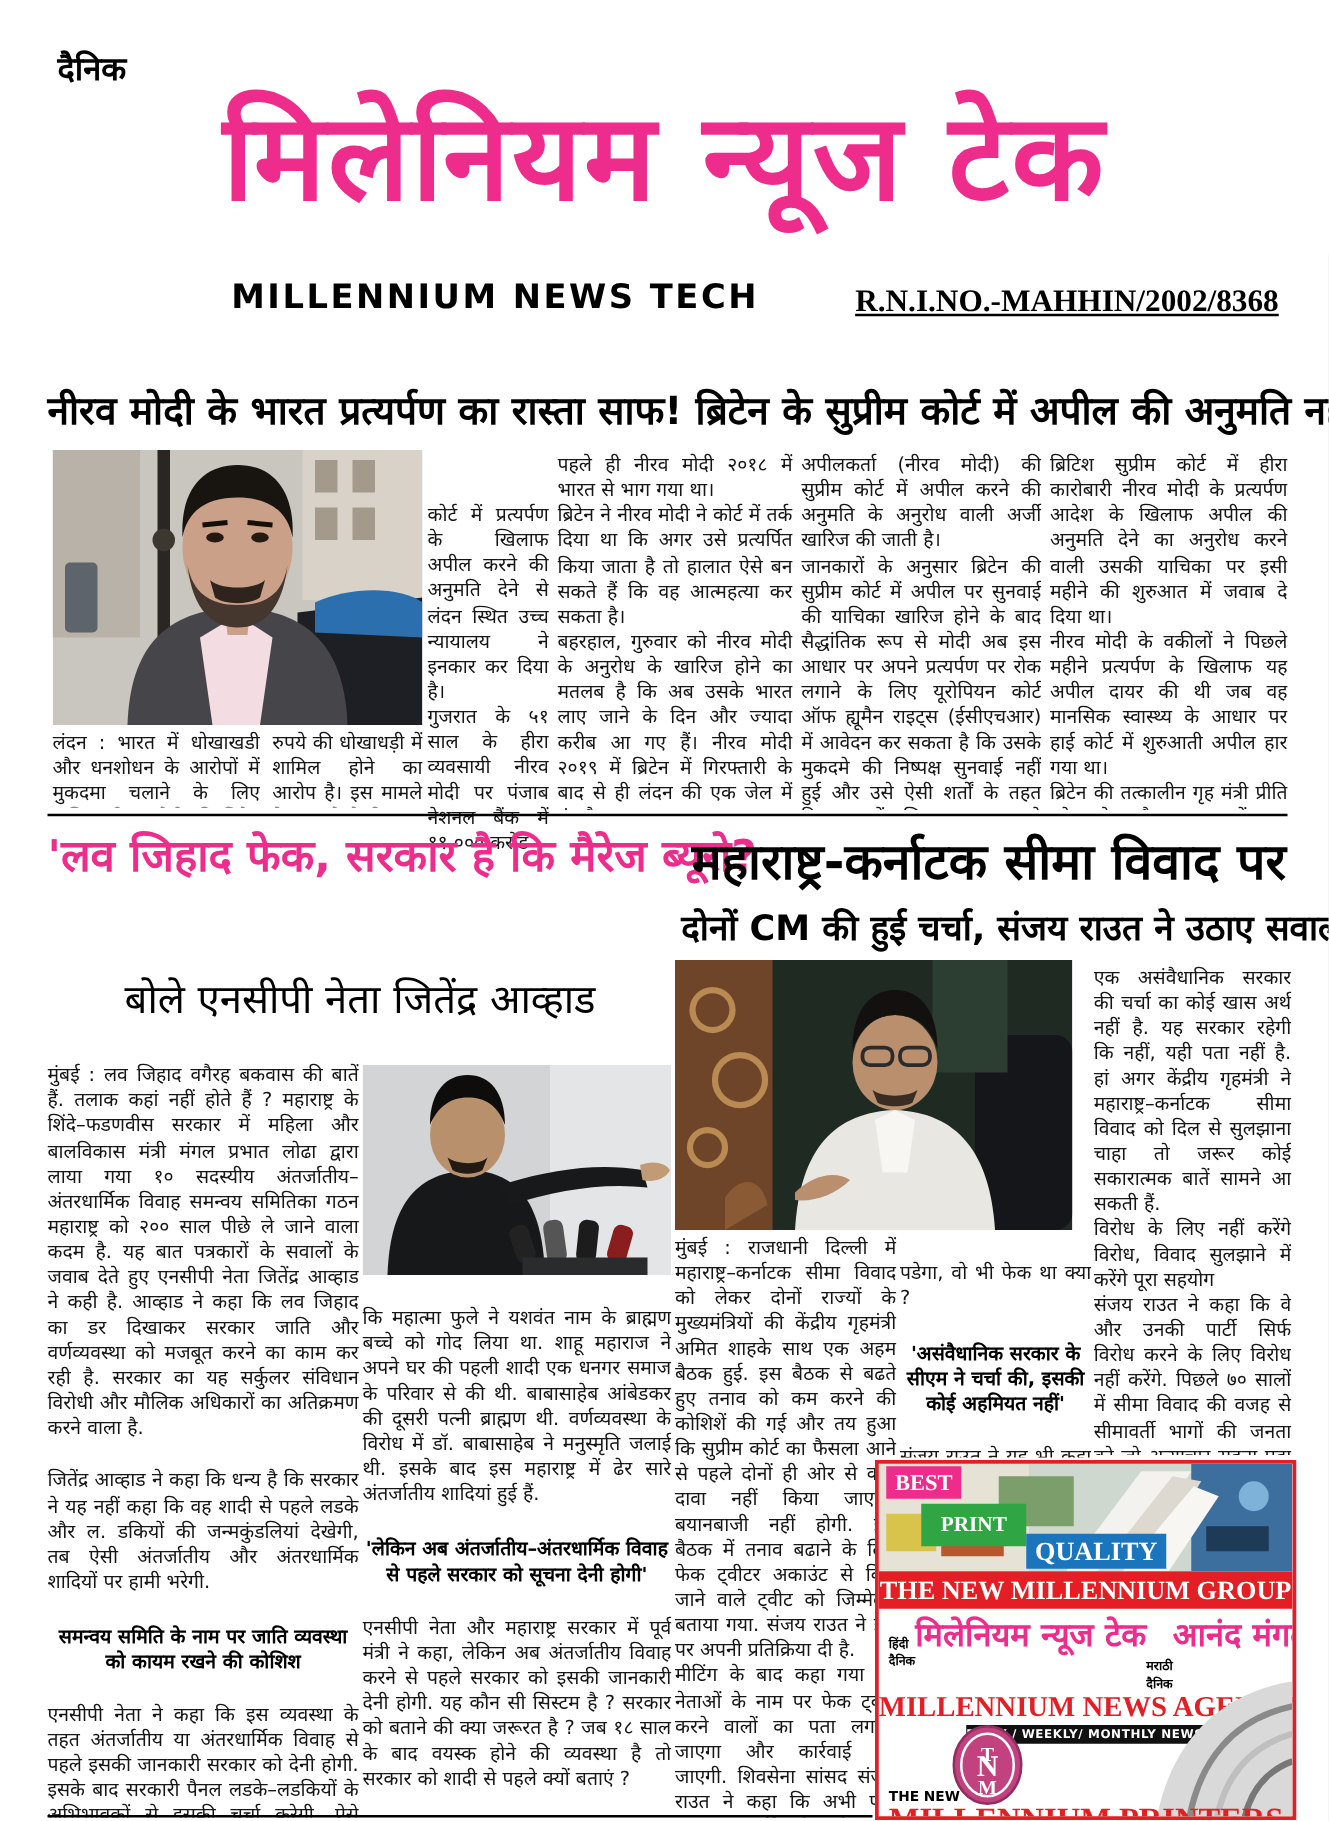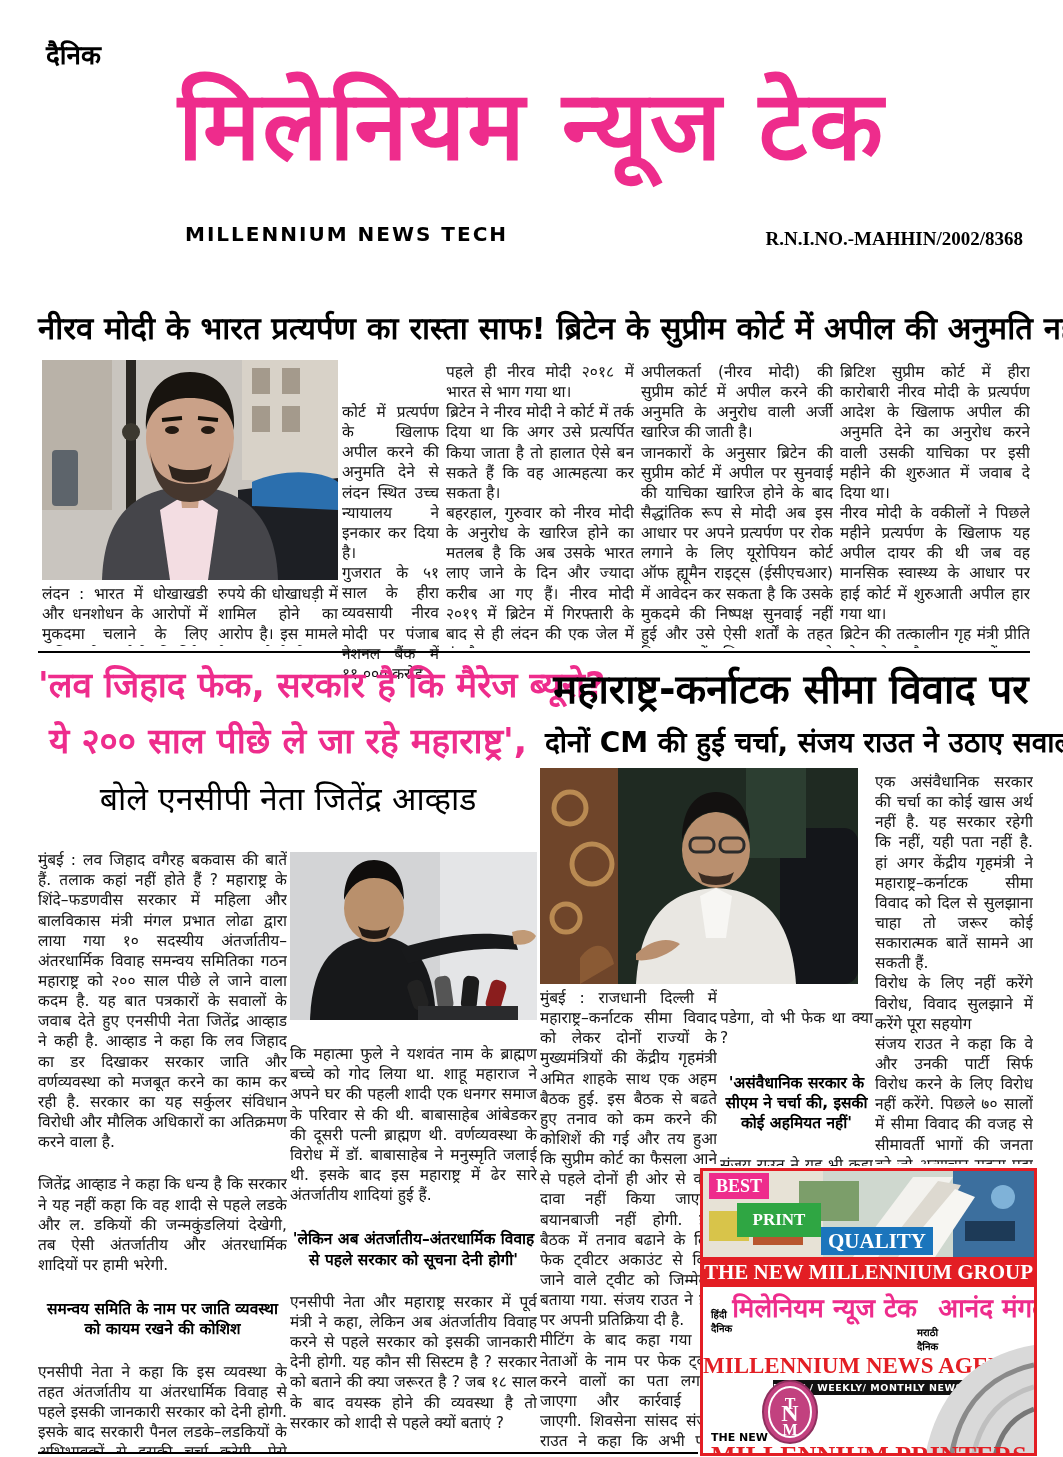--- a/index.html
+++ b/index.html
@@ -15,22 +15,22 @@
   }
   .abs { position: absolute; }
   
   .daily-label { left:46px; top:36px; font-size:26px; font-weight:bold; color:#000; }
   .masthead {
     left:0; right:0; top:52px; height:165px;
     text-align:center; font-size:96px; font-weight:bold;
     color:#ee2c8c; white-space:nowrap; line-height:1.55;
     letter-spacing:2px;
   }
-  .masthead-en { left:185px; top:222px; font-size:20px; font-weight:bold; letter-spacing:2px; color:#000; }
-  .rni { right:40px; top:228px; font-size:19px; font-weight:bold; font-family:"Liberation Serif","DejaVu Serif",serif; color:#000; }
+  .masthead-en { left:185px; top:222px; font-size:27px; font-weight:bold; letter-spacing:2px; color:#000; }
+  .rni { right:40px; top:228px; font-size:25px; font-weight:bold; font-family:"Liberation Serif","DejaVu Serif",serif; color:#000;text-decoration:underline; }
   .infobar {
     left:38px; top:266px; width:992px; height:35px;
     background:#000; color:#fff;
     display:flex; align-items:center; gap:34px;
     padding:0 0 0 70px; font-size:19px; font-weight:bold; white-space:nowrap;
   }
   
   .s1-headline {
     left:38px; top:306px; width:992px;
     font-size:31px; font-weight:bold; text-align:center; white-space:nowrap; color:#000;
@@ -140,21 +140,20 @@
   <div class="abs body-text s1col4">अपीलकर्ता (नीरव मोदी) की सुप्रीम कोर्ट में अपील करने की अनुमति के अनुरोध वाली अर्जी खारिज की जाती है।
 जानकारों के अनुसार ब्रिटेन की सुप्रीम कोर्ट में अपील पर सुनवाई की याचिका खारिज होने के बाद सैद्धांतिक रूप से मोदी अब इस आधार पर अपने प्रत्यर्पण पर रोक लगाने के लिए यूरोपियन कोर्ट ऑफ ह्यूमैन राइट्स (ईसीएचआर) में आवेदन कर सकता है कि उसके मुकदमे की निष्पक्ष सुनवाई नहीं हुई और उसे ऐसी शर्तों के तहत हिरासत में लिया जाएगा जो मानवाधिकार पर यूरोपीय संधि के अनुच्छेद तीन का उल्लंघन है।
 बता दें कि भारतीय प्राधिकारियों ने</div>
   <div class="abs body-text s1col5">ब्रिटिश सुप्रीम कोर्ट में हीरा कारोबारी नीरव मोदी के प्रत्यर्पण आदेश के खिलाफ अपील की अनुमति देने का अनुरोध करने वाली उसकी याचिका पर इसी महीने की शुरुआत में जवाब दे दिया था।
 नीरव मोदी के वकीलों ने पिछले महीने प्रत्यर्पण के खिलाफ यह अपील दायर की थी जब वह मानसिक स्वास्थ्य के आधार पर हाई कोर्ट में शुरुआती अपील हार गया था।
 ब्रिटेन की तत्कालीन गृह मंत्री प्रीति पटेल ने अप्रैल २०२१ में एक अदालत के फैसले के आधार पर नीरव मोदी के प्रत्यर्पण का आदेश दिया था और इसके बाद से ही यह मामला अपीलों की प्रक्रिया से गुजर रहा है।</div>
 
   <div class="abs rule-1"></div>
 
   <div class="abs s2-h1">'लव जिहाद फेक, सरकार है कि मैरेज ब्यूरो?</div>
-  <div class="abs s2-h2">ये २०० साल पीछे ले जा रहे महाराष्ट्र',</div>
   <div class="abs s2-h3">बोले एनसीपी नेता जितेंद्र आव्हाड</div>
 
   <div class="abs body-text s2col1">
     <div class="para">मुंबई : लव जिहाद वगैरह बकवास की बातें हैं. तलाक कहां नहीं होते हैं ? महाराष्ट्र के शिंदे–फडणवीस सरकार में महिला और बालविकास मंत्री मंगल प्रभात लोढा द्वारा लाया गया १० सदस्यीय अंतर्जातीय–अंतरधार्मिक विवाह समन्वय समितिका गठन महाराष्ट्र को २०० साल पीछे ले जाने वाला कदम है. यह बात पत्रकारों के सवालों के जवाब देते हुए एनसीपी नेता जितेंद्र आव्हाड ने कही है. आव्हाड ने कहा कि लव जिहाद का डर दिखाकर सरकार जाति और वर्णव्यवस्था को मजबूत करने का काम कर रही है. सरकार का यह सर्कुलर संविधान विरोधी और मौलिक अधिकारों का अतिक्रमण करने वाला है.</div>
     <div class="para">जितेंद्र आव्हाड ने कहा कि धन्य है कि सरकार ने यह नहीं कहा कि वह शादी से पहले लडके और ल. डकियों की जन्मकुंडलियां देखेगी, तब ऐसी अंतर्जातीय और अंतरधार्मिक शादियों पर हामी भरेगी.</div>
     <div class="subhead">समन्वय समिति के नाम पर जाति व्यवस्था को कायम रखने की कोशिश</div>
     <div class="para">एनसीपी नेता ने कहा कि इस व्यवस्था के तहत अंतर्जातीय या अंतरधार्मिक विवाह से पहले इसकी जानकारी सरकार को देनी होगी. इसके बाद सरकारी पैनल लडके–लडकियों के अभिभावकों से इसकी चर्चा करेगी. ऐसे विवाहों का रिकॉर्ड रखने का सरकार को क्या अधिकार है ? शादी हर शख्स का पर्सनल मामला है. सरकार तुरंत यह कदम वापस ले. जाति व्यवस्था को मजबूत करने का काम शुरू है.</div>
     
     
   </div>

